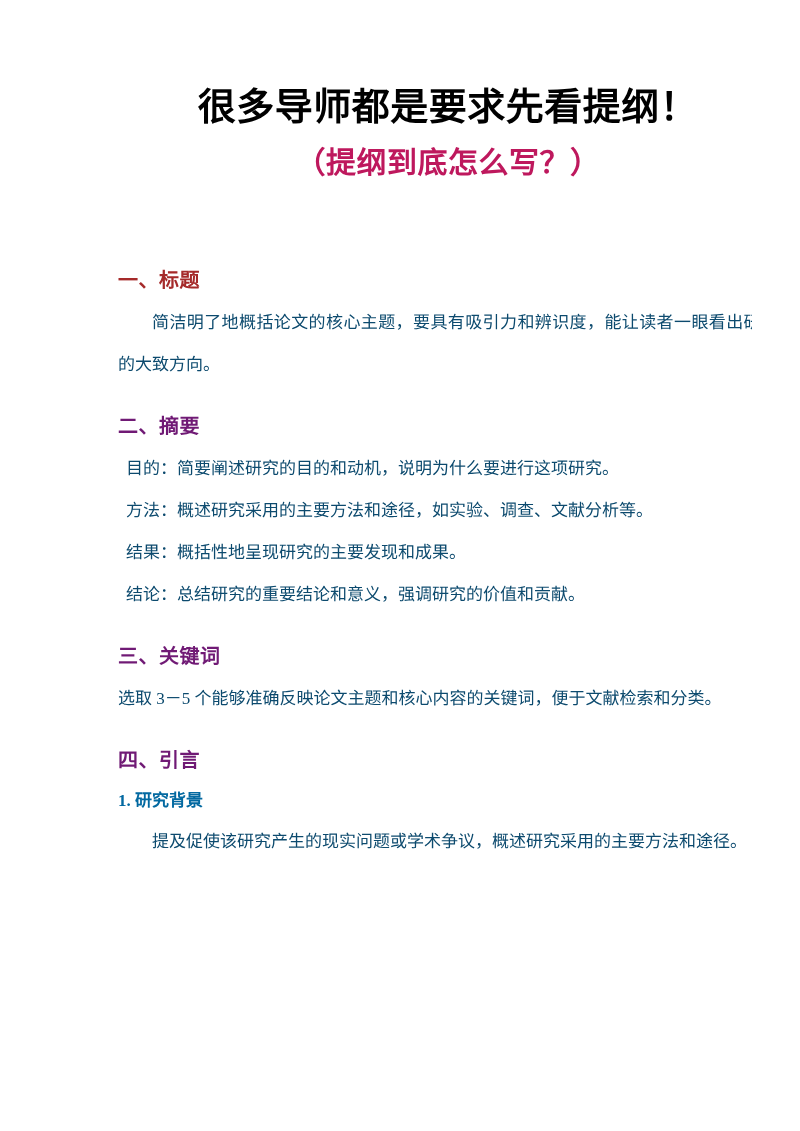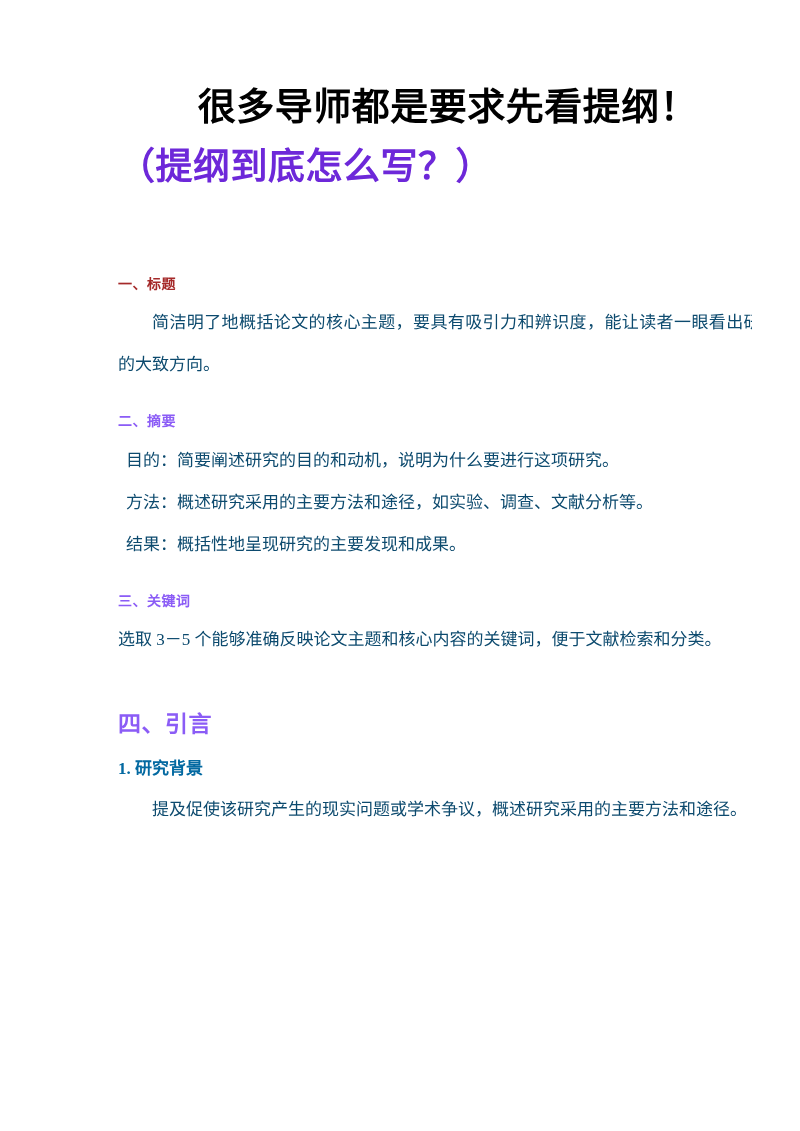--- a/index.html
+++ b/index.html
@@ -41,51 +41,50 @@
     font-size: 38px;
     font-weight: bold;
     line-height: 1.22;
     letter-spacing: 0.5px;
     color: #000000;
   }
 
   .doc-subtitle {
     margin: 0;
     padding-top: 14px;
-    text-align: left;
+    text-align: center;
     font-family: "Liberation Serif", "DejaVu Serif", serif;
-    font-size: 37px;
+    font-size: 30px;
     font-weight: bold;
     line-height: 1.25;
     letter-spacing: 0.5px;
-    color: #6d28d9;
+    color: #be185d;
   }
 
   
   .section {
     margin: 0;
   }
 
   .section-heading {
     margin: 0;
     font-family: "Liberation Serif", "DejaVu Serif", serif;
-    font-size: 14px;
+    font-size: 20px;
     font-weight: bold;
     line-height: 1.4;
     letter-spacing: 0.5px;
     color: #a52a2a;
   }
 
   .section-heading.crimson {
-    color: #8b5cf6;
+    color: #701a75;
   }
 
   .section-heading.large {
-    font-size: 23px;
-    margin-top: 22px;
+    font-size: 20px;
   }
 
   
   .para {
     margin: 0;
     font-family: "Liberation Serif", "DejaVu Serif", serif;
     font-size: 17px;
     line-height: 42px;
     color: #0c4a6e;
     text-align: justify;
@@ -136,20 +135,21 @@
     </section>
 
     <div class="gap-body-to-h"></div>
 
     <section class="section">
       <h3 class="section-heading crimson">二、摘要</h3>
       <div class="gap-h-to-body"></div>
       <p class="para tight">目的：简要阐述研究的目的和动机，说明为什么要进行这项研究。</p>
       <p class="para tight">方法：概述研究采用的主要方法和途径，如实验、调查、文献分析等。</p>
       <p class="para tight">结果：概括性地呈现研究的主要发现和成果。</p>
+      <p class="para tight">结论：总结研究的重要结论和意义，强调研究的价值和贡献。</p>
     </section>
 
     <div class="gap-body-to-h"></div>
 
     <section class="section">
       <h3 class="section-heading crimson">三、关键词</h3>
       <div class="gap-h-to-body"></div>
       <p class="para">选取 3－5 个能够准确反映论文主题和核心内容的关键词，便于文献检索和分类。</p>
     </section>
 

